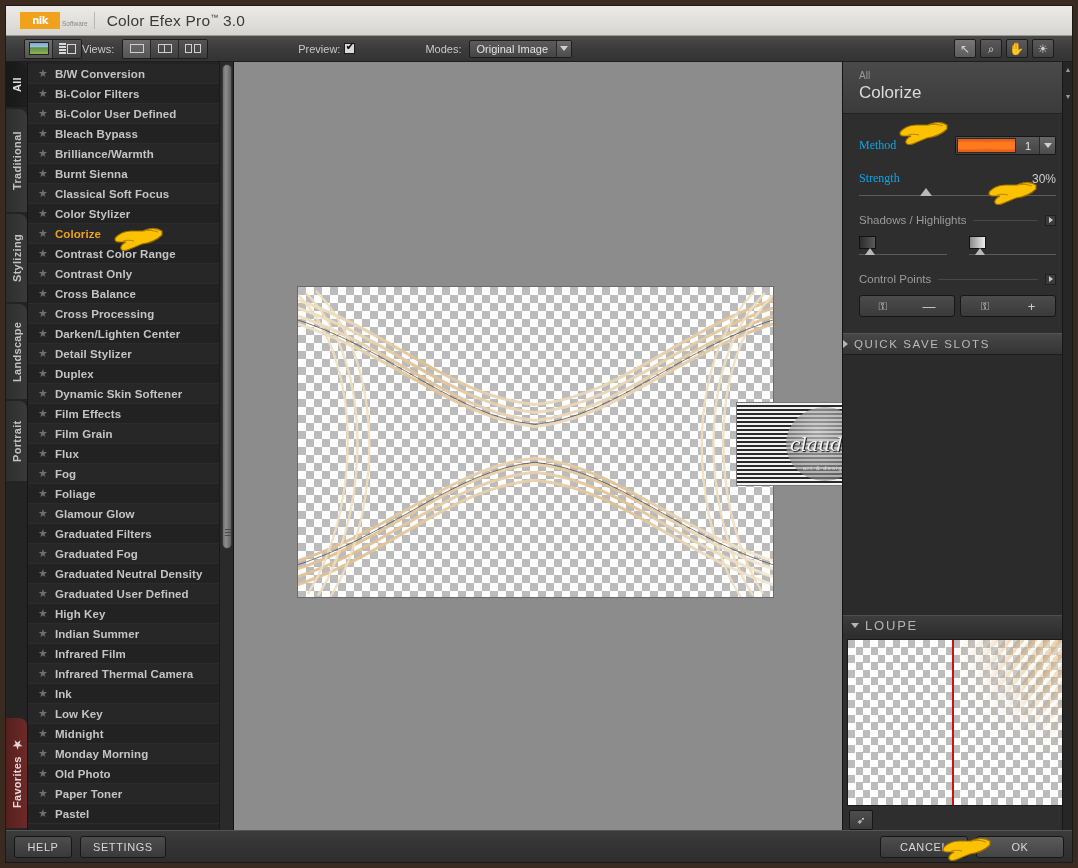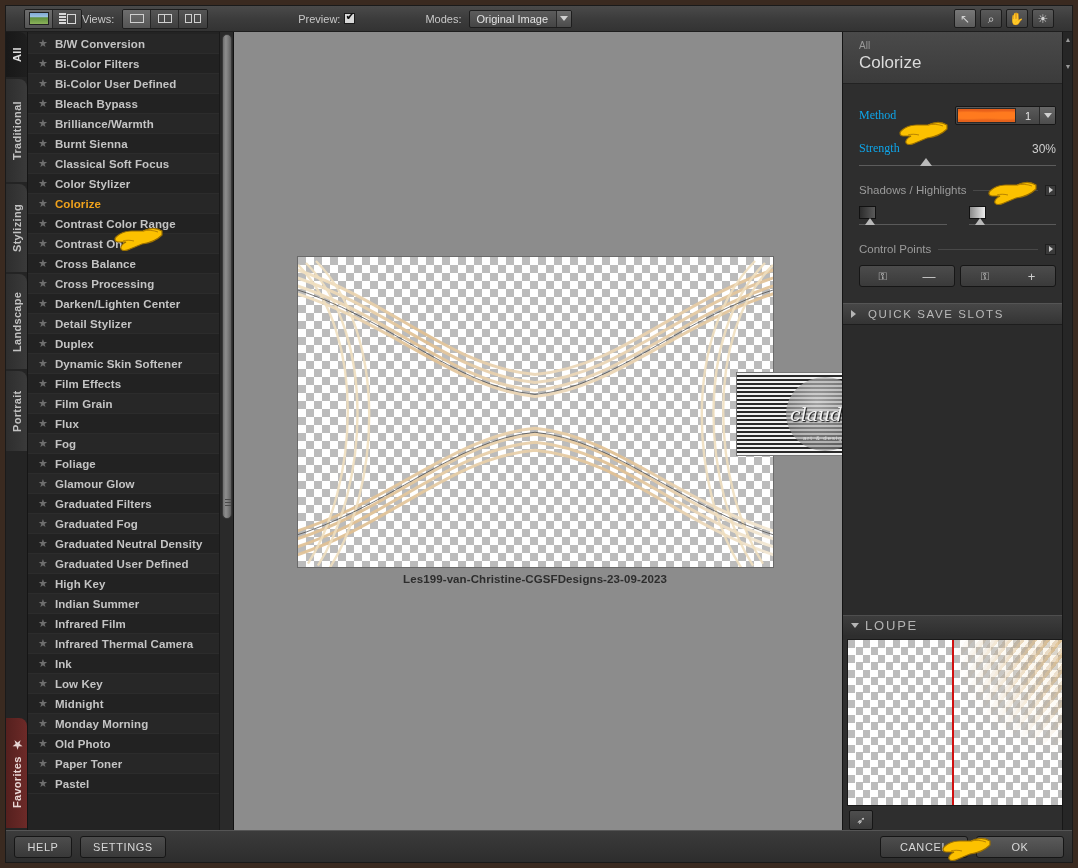--- a/index.html
+++ b/index.html
@@ -320,21 +320,21 @@
     width: 96px; height: 22px; border: 1px solid #161616; border-radius: 3px;
     background: linear-gradient(to bottom,#4c4c4c,#3a3a3a);
     display: flex; align-items: center; justify-content: space-around;
     color: #cfcfcf; font-size: 13px;
   }
   .key-ico { font-size: 11px; color: #d4d4d4; letter-spacing:-1px;}
   .qss-bar {
     margin-top: 16px; height: 22px;
     background: linear-gradient(to bottom,#474747,#343434);
     border-top: 1px solid #555; border-bottom: 1px solid #1d1d1d;
-    display: flex; align-items: center; padding-left: 8px; gap: 12px;
+    display: flex; align-items: center; gap: 6px;
   }
   .qss-bar .tri { width:0;height:0;border-top:4px solid transparent;border-bottom:4px solid transparent;border-left:5px solid #b5b5b5;}
   .qss-bar .t { color: #b9b9b9; font-size: 11.5px; letter-spacing: 1.6px; }
   .rp-spacer { flex: 1 1 auto; background: #2b2b2b; }
   .loupe-bar {
     height: 20px; background: linear-gradient(to bottom,#3d3d3d,#2f2f2f);
     border-top: 1px solid #4e4e4e;
     display: flex; align-items: center; padding-left: 8px; gap: 6px;
   }
   .loupe-bar .tri { width:0;height:0;border-left:4px solid transparent;border-right:4px solid transparent;border-top:5px solid #b5b5b5;}
@@ -382,20 +382,30 @@
 
   
   .hand { position: absolute; z-index: 60; pointer-events: none; }
   .hand svg { display: block; }
 </style>
 </head>
 <body>
 
 <div id="app">
 
+  <div class="titlebar">
+    <div class="nik-logo">
+      <span>nik</span>
+    </div>
+    <div class="nik-sub">Software</div>
+    <div class="app-title">
+      <span>Color Efex Pro</span><sup>™</sup>
+      <span>3.0</span>
+    </div>
+  </div>
 
   <div class="toolbar">
     <div class="btn-group" style="margin-left:10px;">
       <div class="tb-btn sel">
         <div class="thumb-icon"></div>
       </div>
       <div class="tb-btn">
         <div class="list-icon">
           <div class="bars">
               <i></i>
@@ -671,21 +681,20 @@
         </svg>
       </div>
 
       <div class="watermark">
         <div class="wm-circle">
           <span>claudia</span>
         </div>
         <div class="wm-sub">art &amp; design</div>
       </div>
 
-      <div class="caption">Les199-van-Christine-CGSFDesigns-23-09-2023</div>
     </div>
 
     <div class="right-panel">
       <div class="rp-head">
         <div class="sm">All</div>
         <div class="lg">Colorize</div>
       </div>
 
       <div class="rp-body">
 

